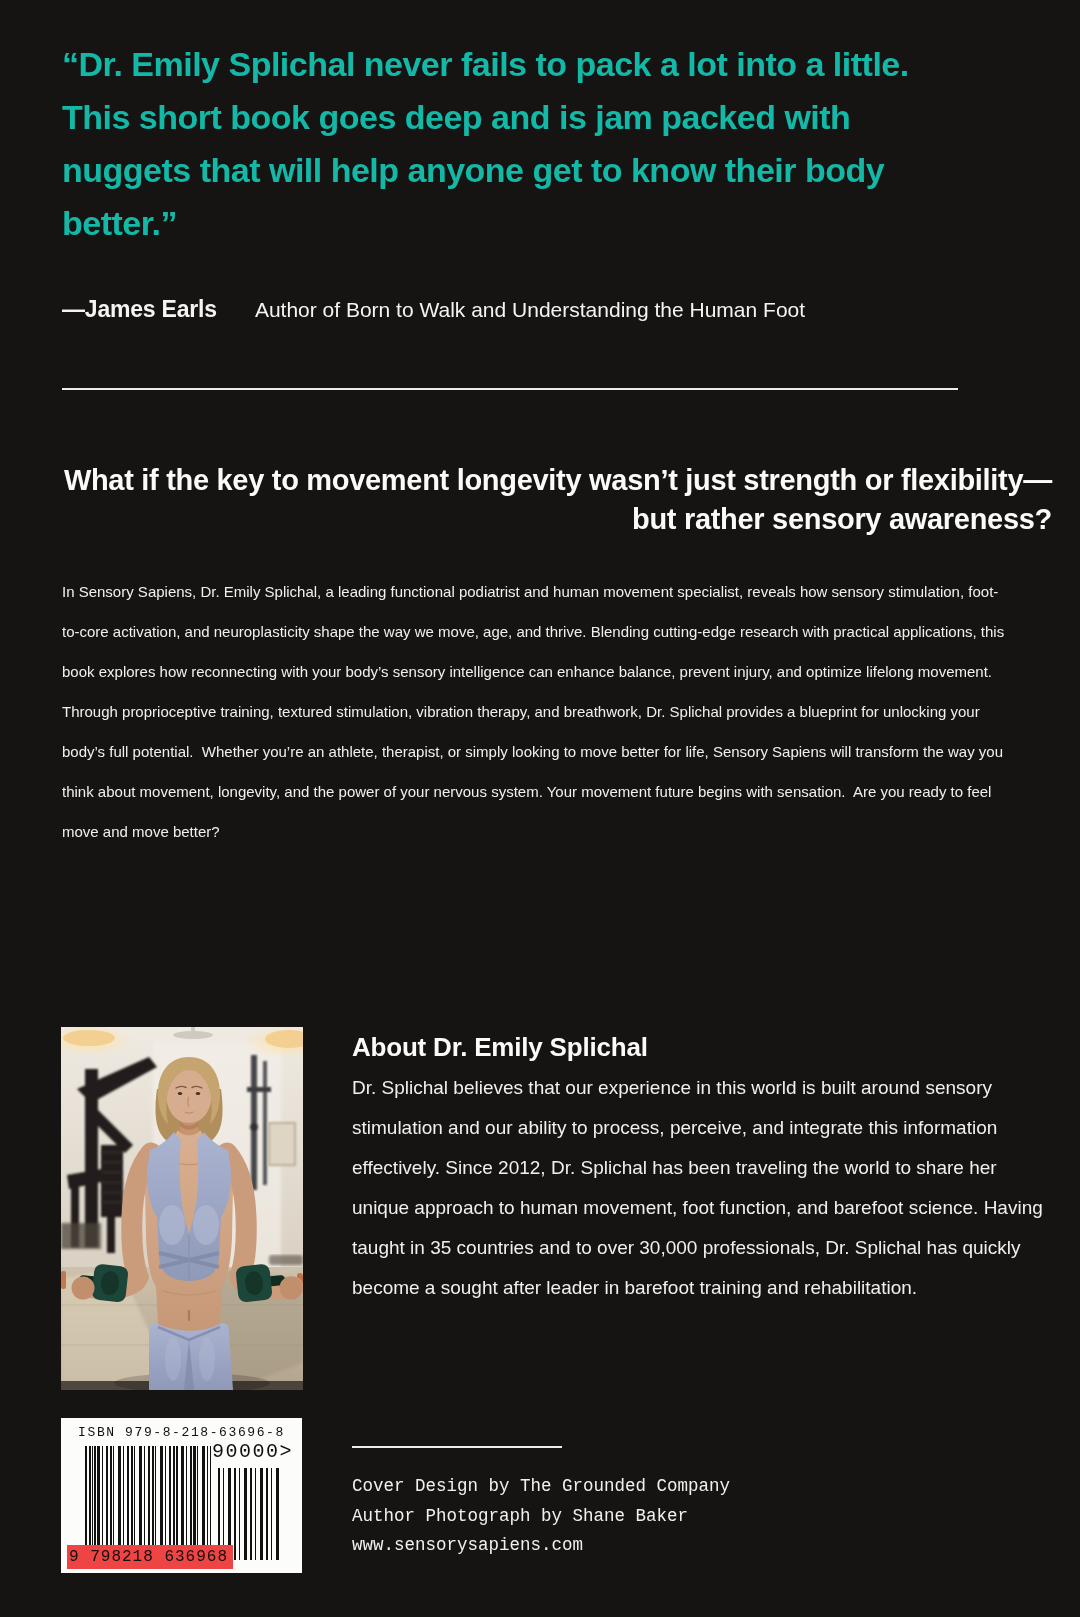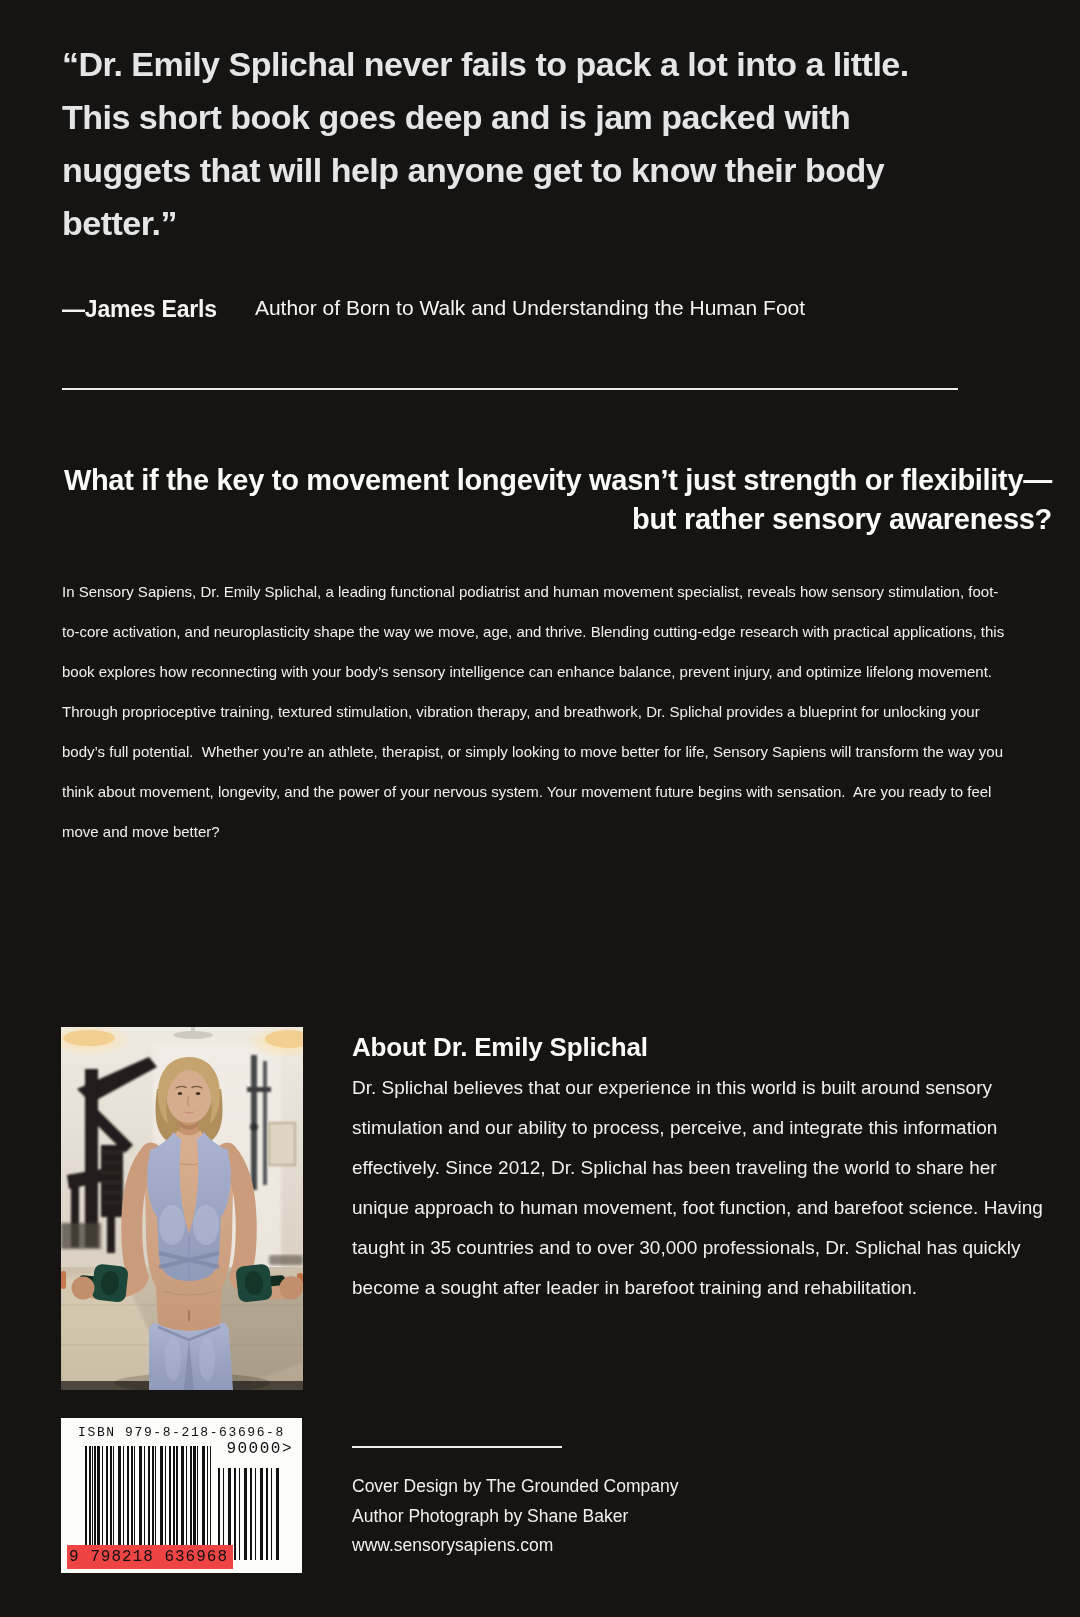--- a/index.html
+++ b/index.html
@@ -7,25 +7,25 @@
     width:1080px;height:1617px;
     background:#161413;
     font-family:"Liberation Sans", sans-serif;
     position:relative;overflow:hidden;
     -webkit-font-smoothing:antialiased;
   }
   .cover{position:absolute;inset:0;}
   .quote{
     position:absolute;left:62px;top:38px;width:895px;
     font-size:34px;line-height:53px;font-weight:800;letter-spacing:-0.5px;
-    color:#e5e5e5;
+    color:#14b8a6;
   }
   .attr{
     position:absolute;left:62px;top:296px;
-    display:flex;align-items:flex-start;gap:13px;color:#f5f4f2;
+    display:flex;align-items:center;gap:13px;color:#f5f4f2;
   }
   .attr-name{font-size:23px;font-weight:800;letter-spacing:-0.2px;}
   .attr-role{font-size:21px;font-weight:400;margin-left:25px;}
   .divider-main{
     position:absolute;left:62px;top:388px;width:896px;height:2px;background:#edecea;
   }
   .headline{
     position:absolute;left:62px;top:461px;width:990px;margin:0;
     font-size:29px;line-height:39px;font-weight:700;letter-spacing:-0.3px;
     color:#fafaf8;
@@ -62,32 +62,32 @@
       repeating-linear-gradient(90deg,#111 0 2px,transparent 2px 4px,#111 4px 6px,transparent 6px 7px,#111 7px 8px,transparent 8px 12px,#111 12px 15px,transparent 15px 17px,#111 17px 18px,transparent 18px 21px),
       repeating-linear-gradient(90deg,transparent 0 9px,#111 9px 11px,transparent 11px 26px,#111 26px 27px,transparent 27px 33px);
   }
   .bars-supp{
     position:absolute;left:157px;top:50px;width:62px;height:92px;
     background-image:
       repeating-linear-gradient(90deg,#111 0 2px,transparent 2px 5px,#111 5px 6px,transparent 6px 10px,#111 10px 13px,transparent 13px 16px);
   }
   .price-code{
     position:absolute;right:9px;top:22px;
-    font-family:"Liberation Mono", monospace;font-size:16px;letter-spacing:1.5px;
+    font-family:"Liberation Mono", monospace;font-size:20px;letter-spacing:1.5px;
   }
   .digits{
     position:absolute;left:6px;top:127px;background:#ef4444;padding:0 5px 0 2px;
     font-family:"Liberation Mono", monospace;font-size:16px;letter-spacing:1px;line-height:24px;
   }
   .credits-divider{
     position:absolute;left:352px;top:1446px;width:210px;height:2px;background:#edecea;
   }
   .credits{
     position:absolute;left:352px;top:1472px;
-    font-size:17.5px;line-height:29.5px;font-weight:400;color:#f1f0ee;
+    font-size:17.5px;line-height:29.5px;font-weight:400;color:#f1f0ee;font-family:Liberation Mono, monospace;
   }
 </style>
 </head>
 <body>
 
 <div class="cover">
 
   <div class="quote">“Dr. Emily Splichal never fails to pack a lot into a little. This short book goes deep and is jam packed with nuggets that will help anyone get to know their body better.”</div>
 
   <div class="attr">

